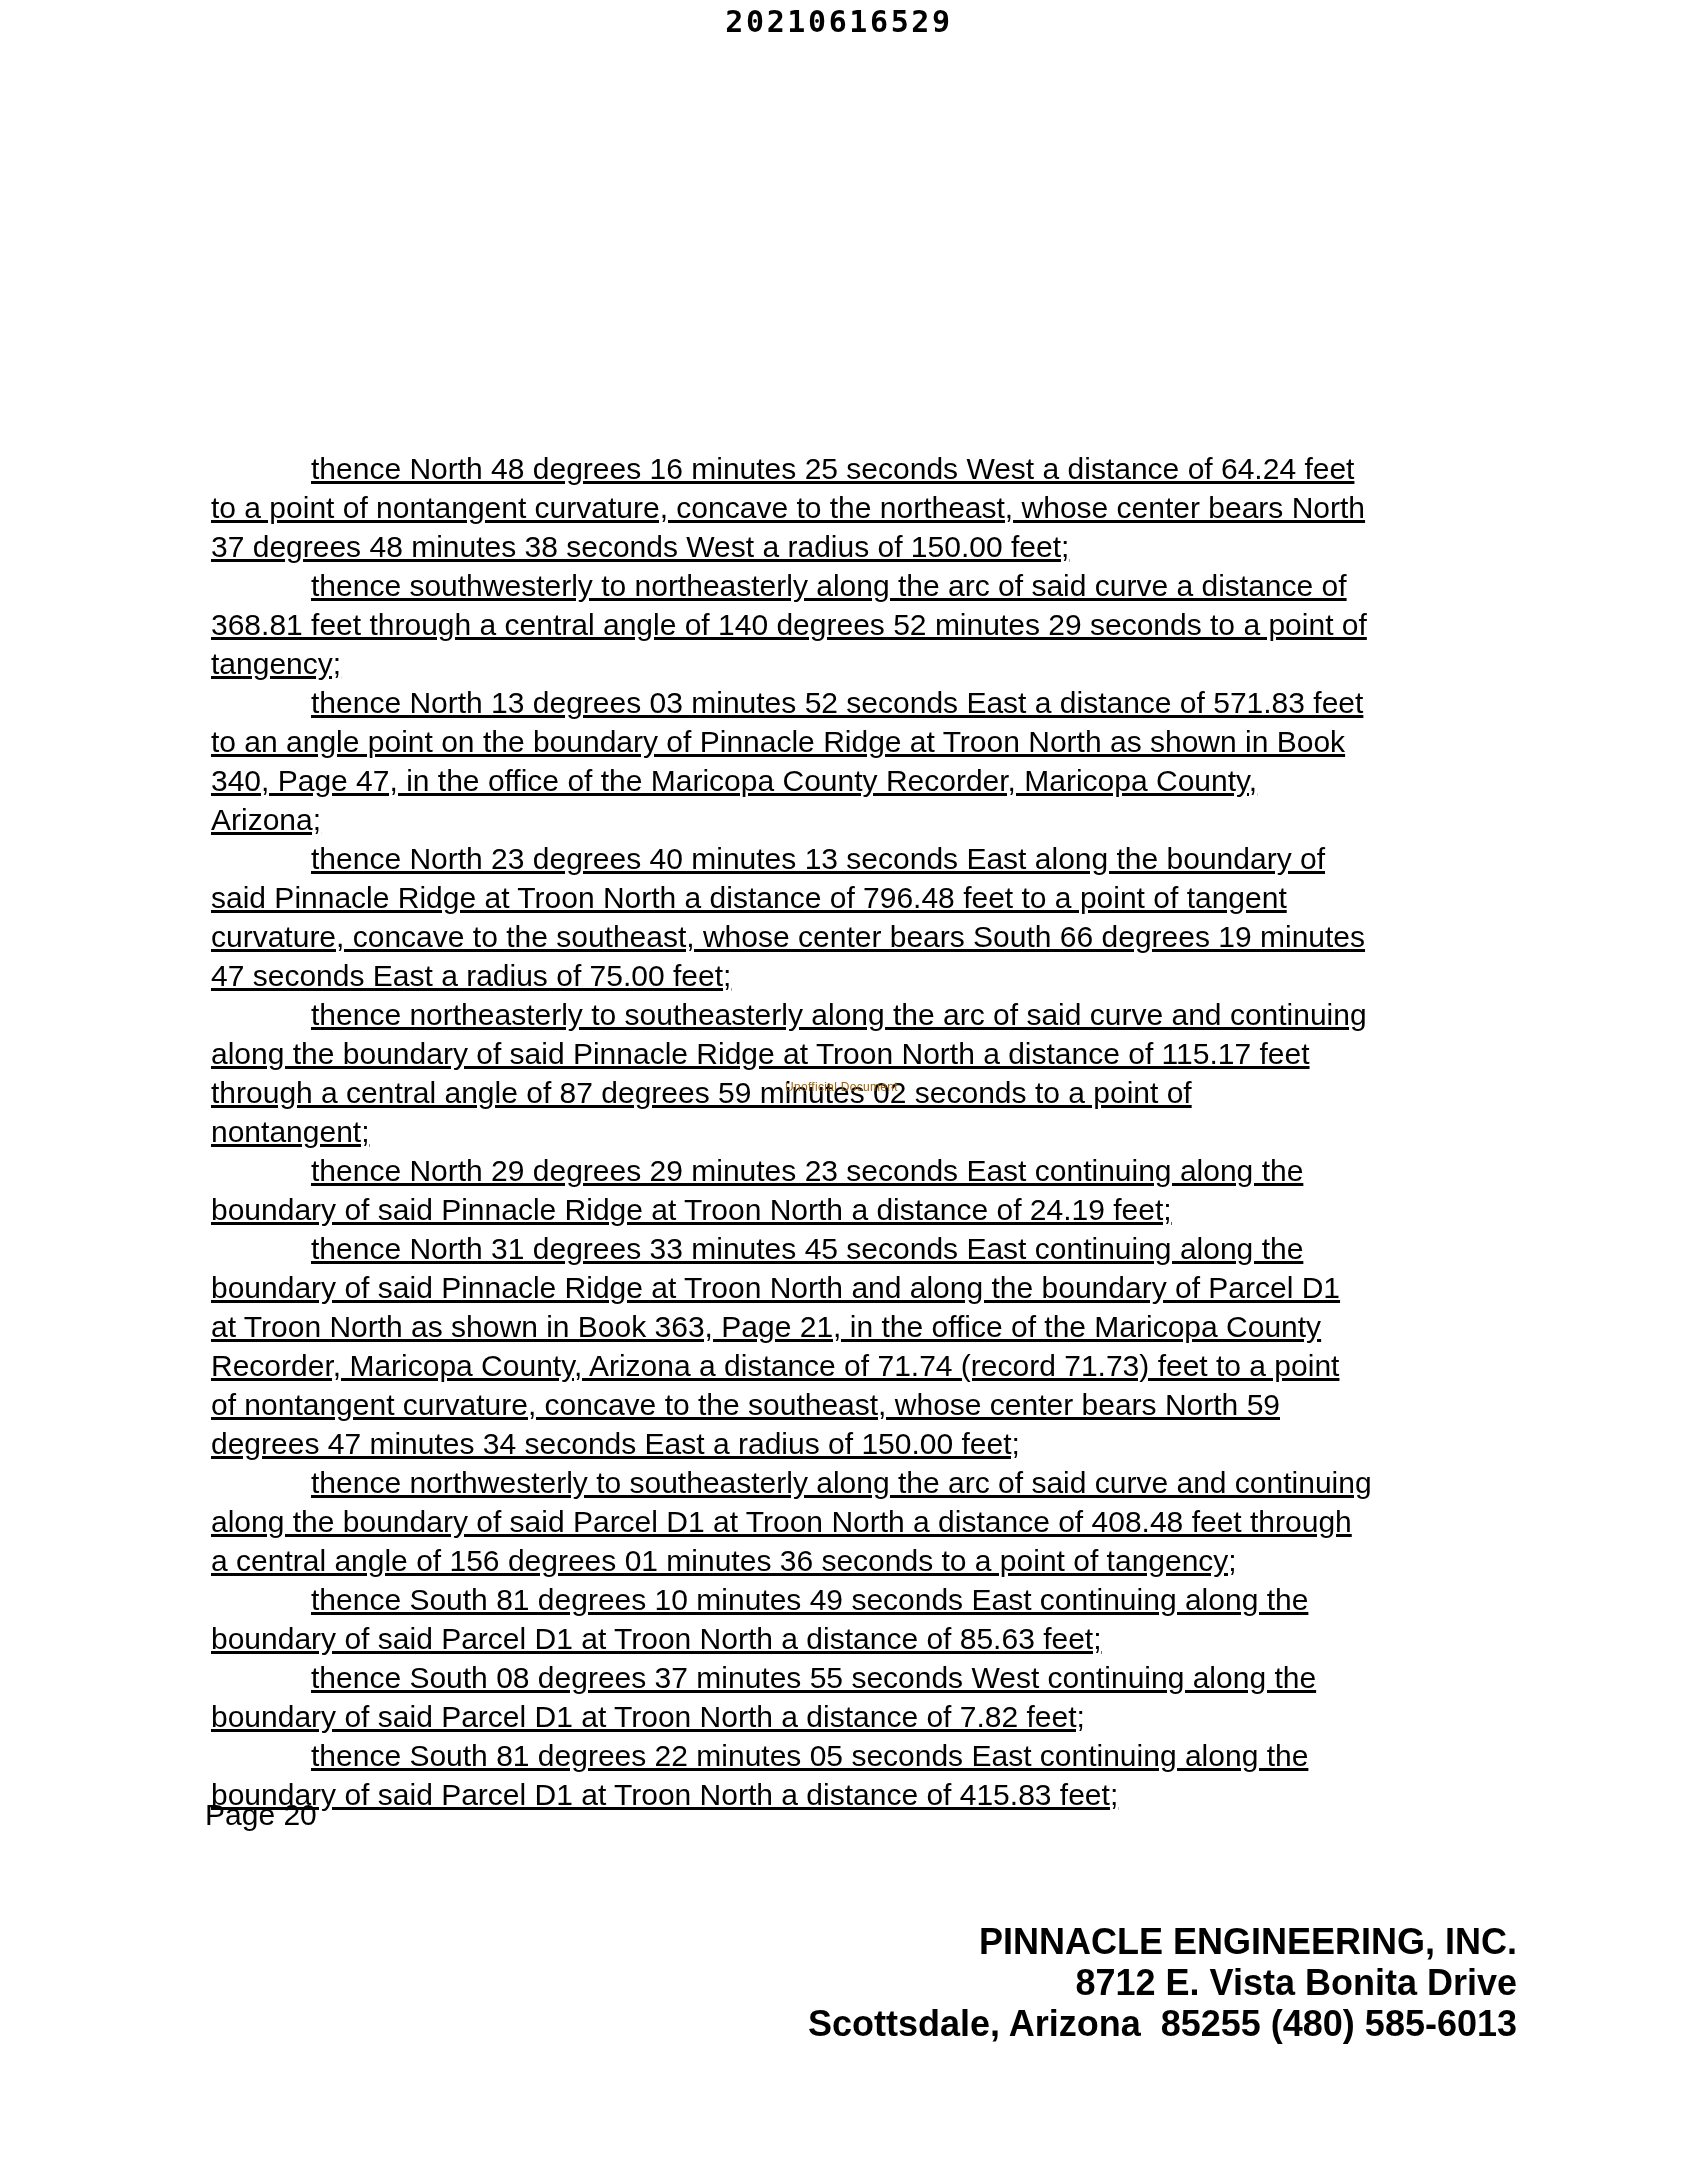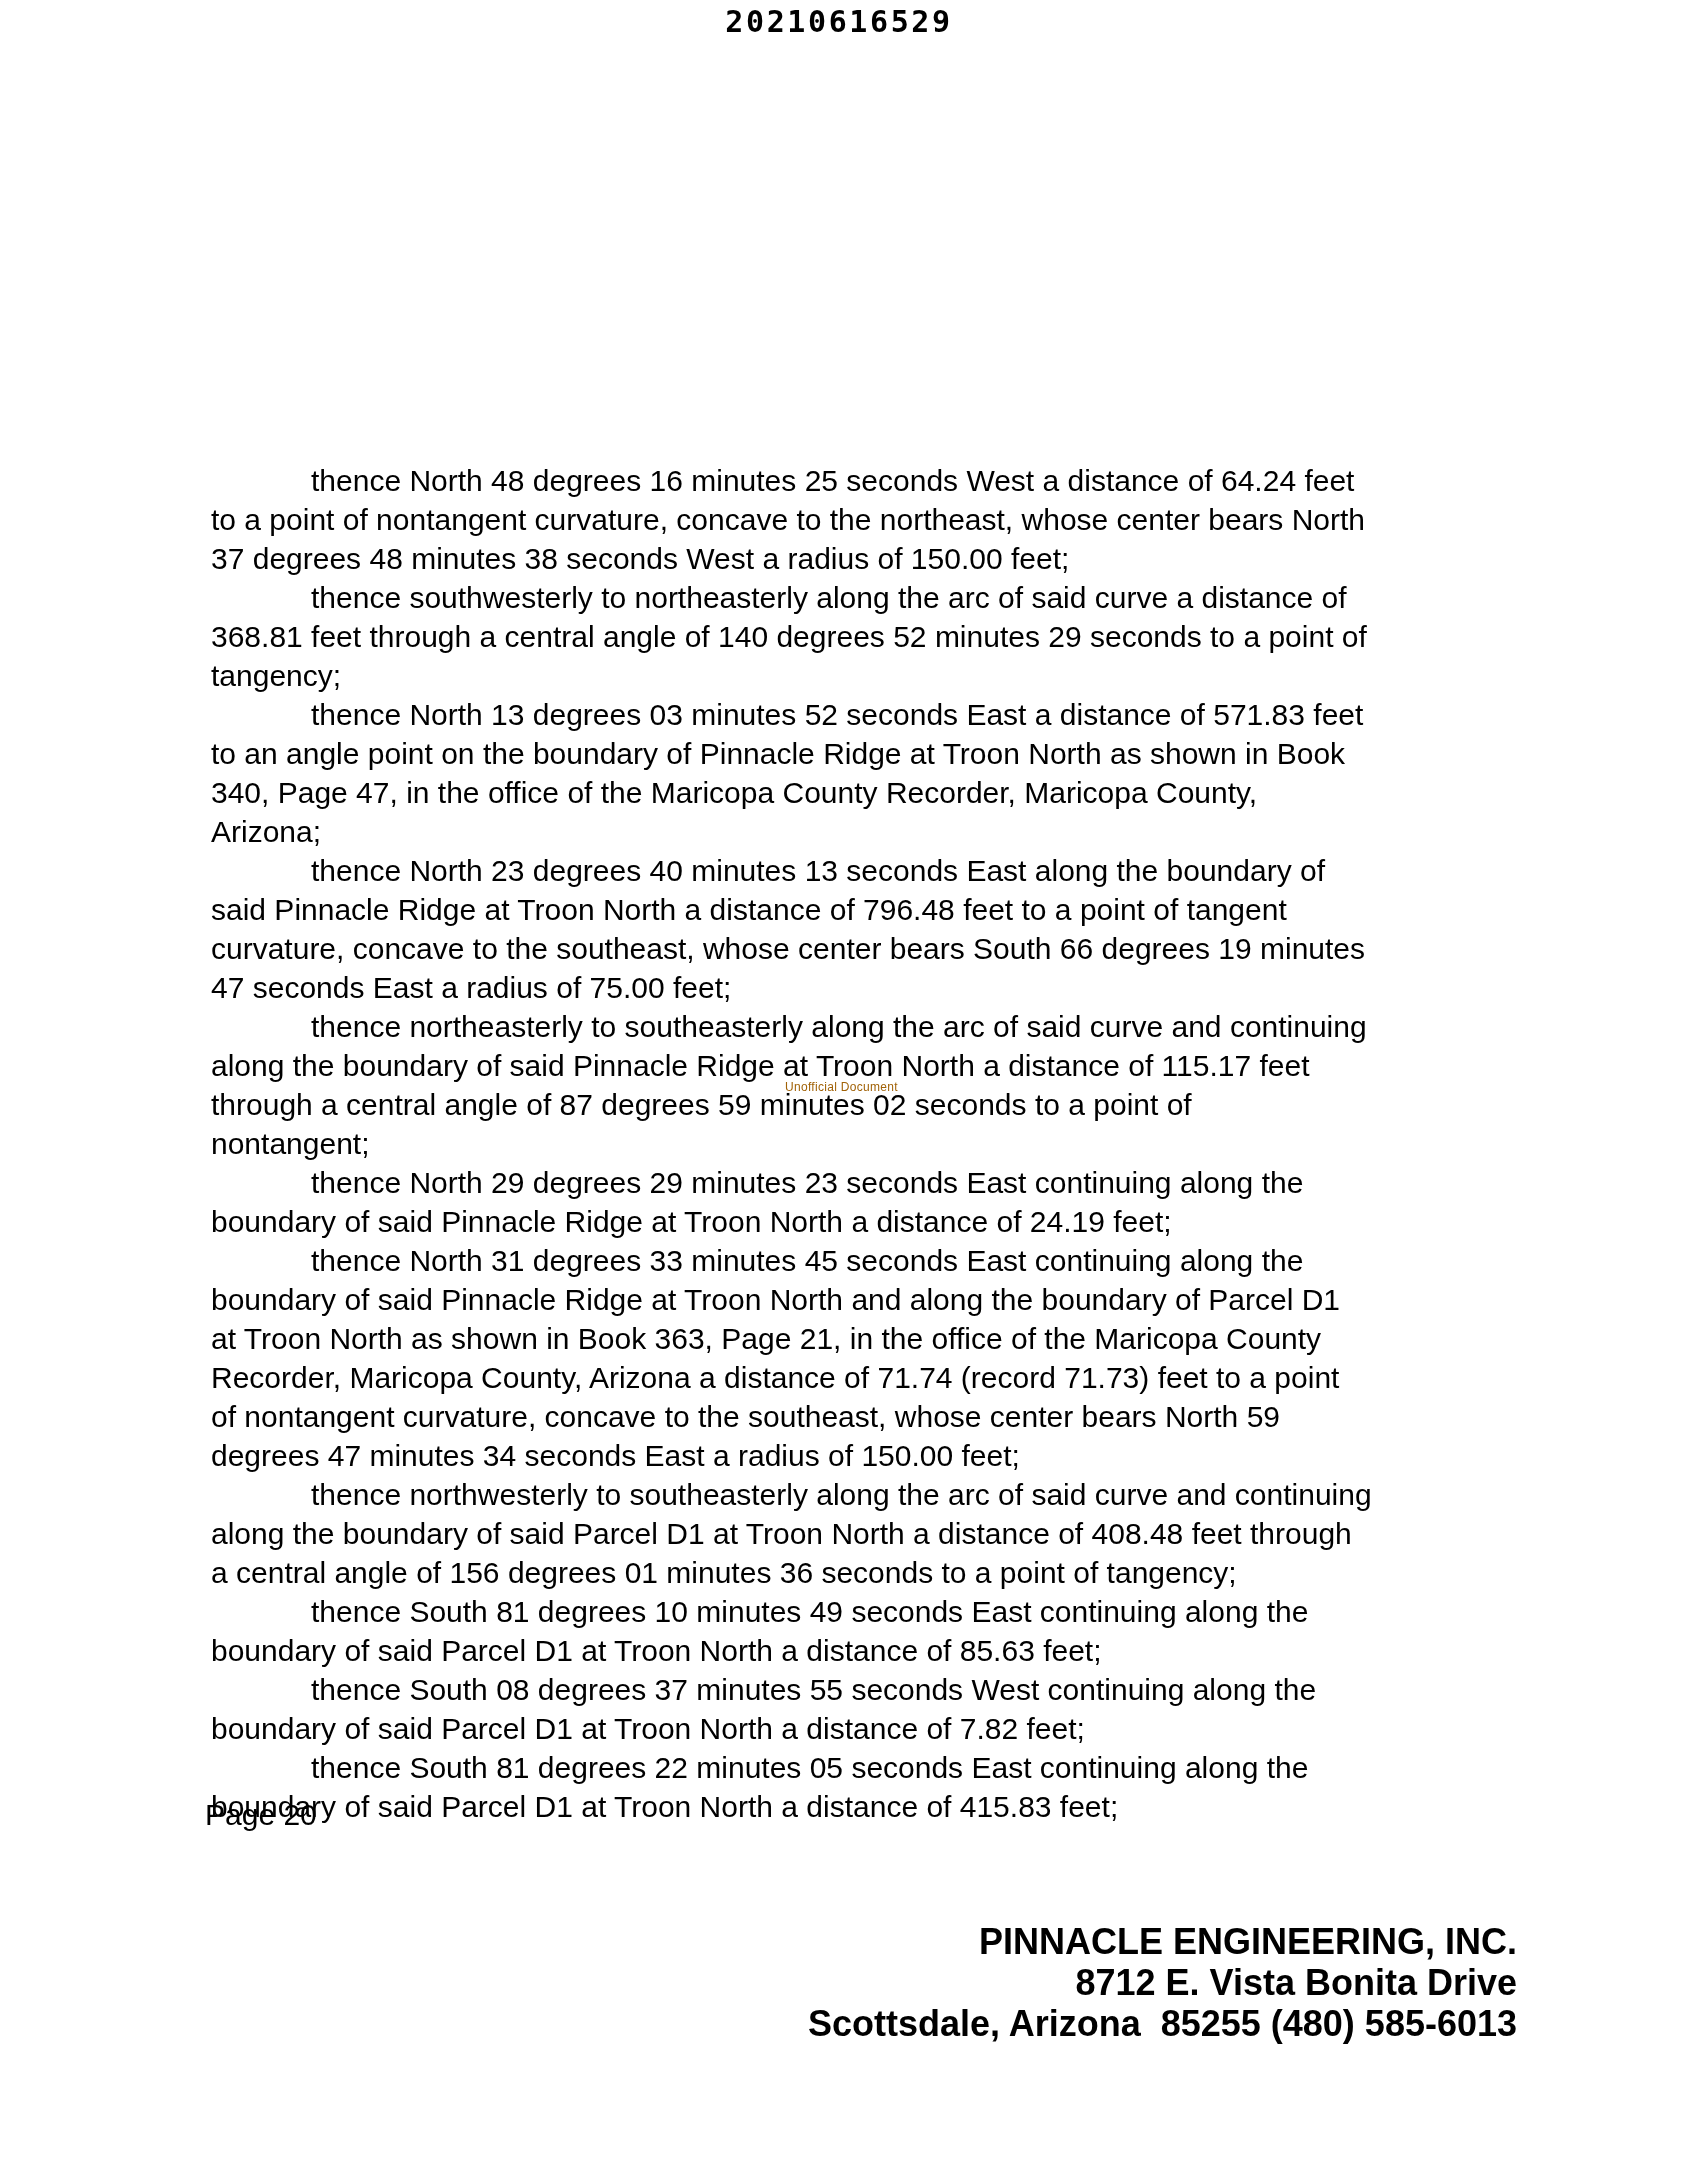--- a/index.html
+++ b/index.html
@@ -19,24 +19,25 @@
     width: 1678px;
     text-align: center;
     font-family: "DejaVu Sans Mono", "Liberation Mono", monospace;
     font-size: 30px;
     letter-spacing: 2.6px;
     font-weight: bold;
   }
   .body-text {
     position: absolute;
     left: 211px;
-    top: 461px;
+    top: 449px;
     width: 1323px;
     font-size: 30px;
     line-height: 39px;
+    text-decoration: underline;
   }
   .paragraph { margin: 0; }
   .text-line {
     white-space: nowrap;
     height: 39px;
   }
   .text-line.indent { padding-left: 100px; }
   .watermark {
     position: absolute;
     left: 785px;

